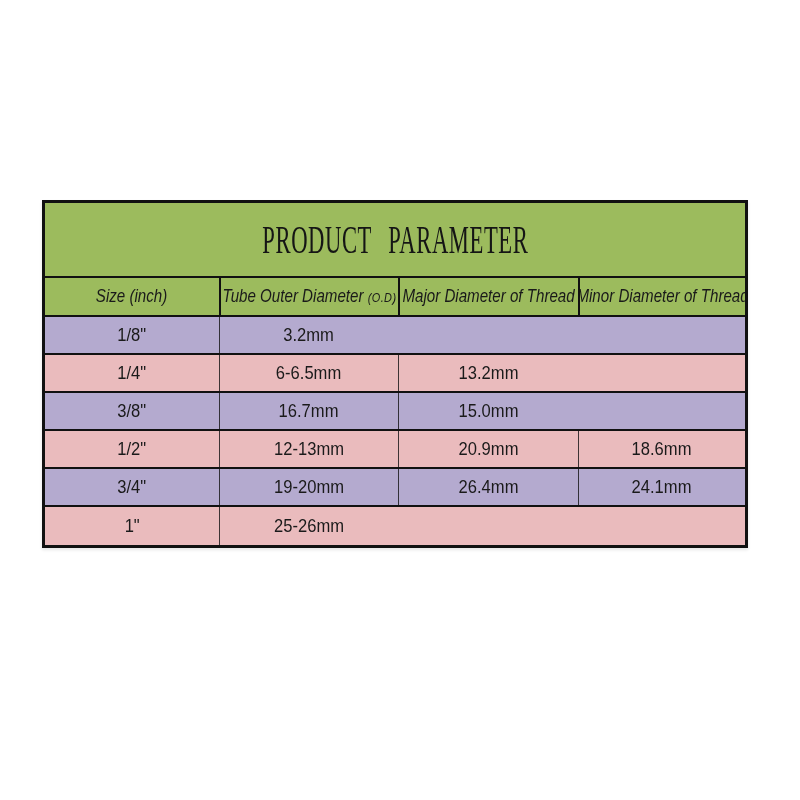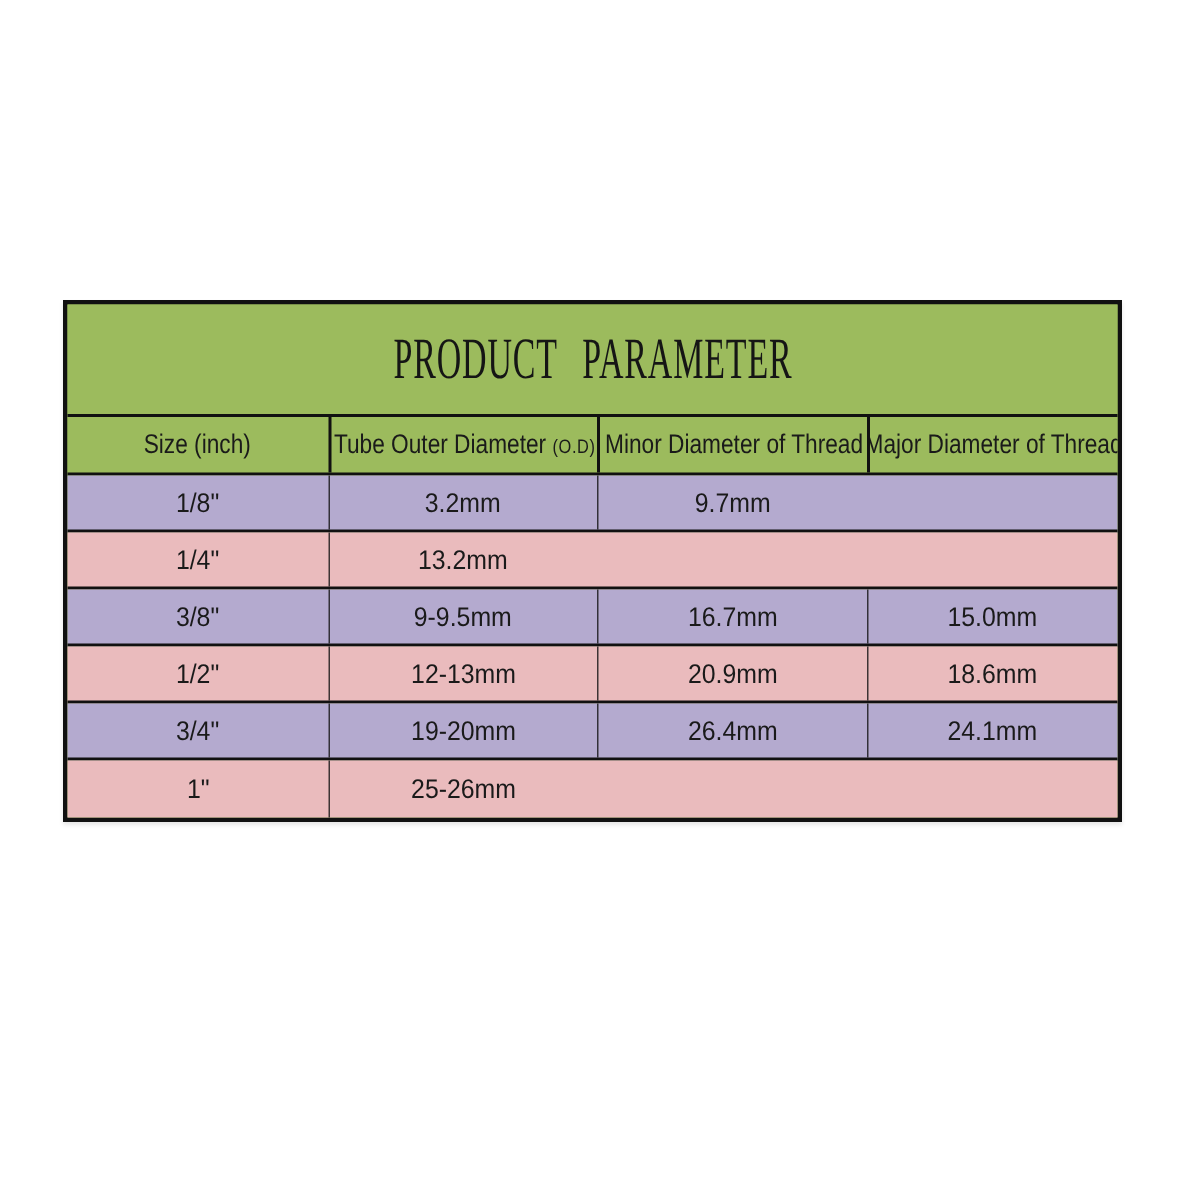--- a/index.html
+++ b/index.html
@@ -53,20 +53,21 @@
   }
 
   .head-row {
     height: 39px;
     background: var(--header-green);
     border-bottom: 2px solid var(--border);
   }
   .hcell {
     display: flex; align-items: center; justify-content: center;
     overflow: hidden;
+    font-style: italic;
   }
   .hcell + .hcell { border-left: 2px solid var(--border); }
   .hlabel {
     font-size: 18px;
     white-space: nowrap;
     display: inline-block;
     transform: scaleX(0.84);
     transform-origin: center;
   }
   .hsuffix { font-size: 13px; letter-spacing: 0.5px; }
@@ -106,54 +107,51 @@
       <div class="hcell">
         <span class="hlabel">Size (inch)</span>
       </div>
       <div class="hcell">
         <span class="hlabel">
           <span>Tube Outer Diameter</span>
           <span class="hsuffix">(O.D)</span>
         </span>
       </div>
       <div class="hcell">
-        <span class="hlabel">Minor Diameter of Thread</span>
+        <span class="hlabel">Major Diameter of Thread</span>
       </div>
       <div class="hcell">
-        <span class="hlabel">Major Diameter of Thread</span>
+        <span class="hlabel">Minor Diameter of Thread</span>
       </div>
     </div>
 
     <div class="grid-row trow" data-variant="purple">
       <div class="dcell">
           <span class="dlabel">1/8"</span>
         </div>
       <div class="dcell">
           <span class="dlabel">3.2mm</span>
         </div>
-      <div class="dcell">
-          <span class="dlabel">9.7mm</span>
-        </div>
     </div>
 
     <div class="grid-row trow" data-variant="pink">
       <div class="dcell">
           <span class="dlabel">1/4"</span>
+        </div>
+      <div class="dcell">
+          <span class="dlabel">6-6.5mm</span>
         </div>
       <div class="dcell">
           <span class="dlabel">13.2mm</span>
         </div>
     </div>
 
     <div class="grid-row trow" data-variant="purple">
       <div class="dcell">
           <span class="dlabel">3/8"</span>
-        </div>
-      <div class="dcell">
-          <span class="dlabel">9-9.5mm</span>
         </div>
       <div class="dcell">
           <span class="dlabel">16.7mm</span>
         </div>
       <div class="dcell">
           <span class="dlabel">15.0mm</span>
         </div>
     </div>
 
     <div class="grid-row trow" data-variant="pink">

